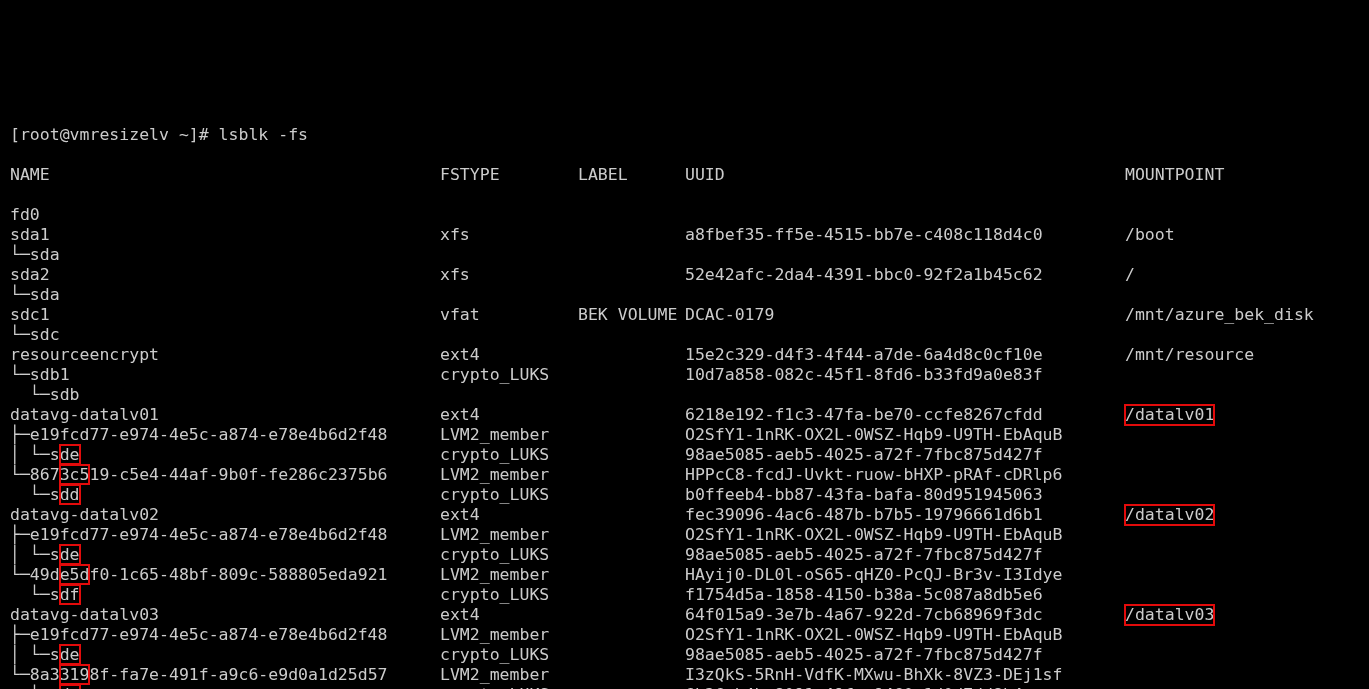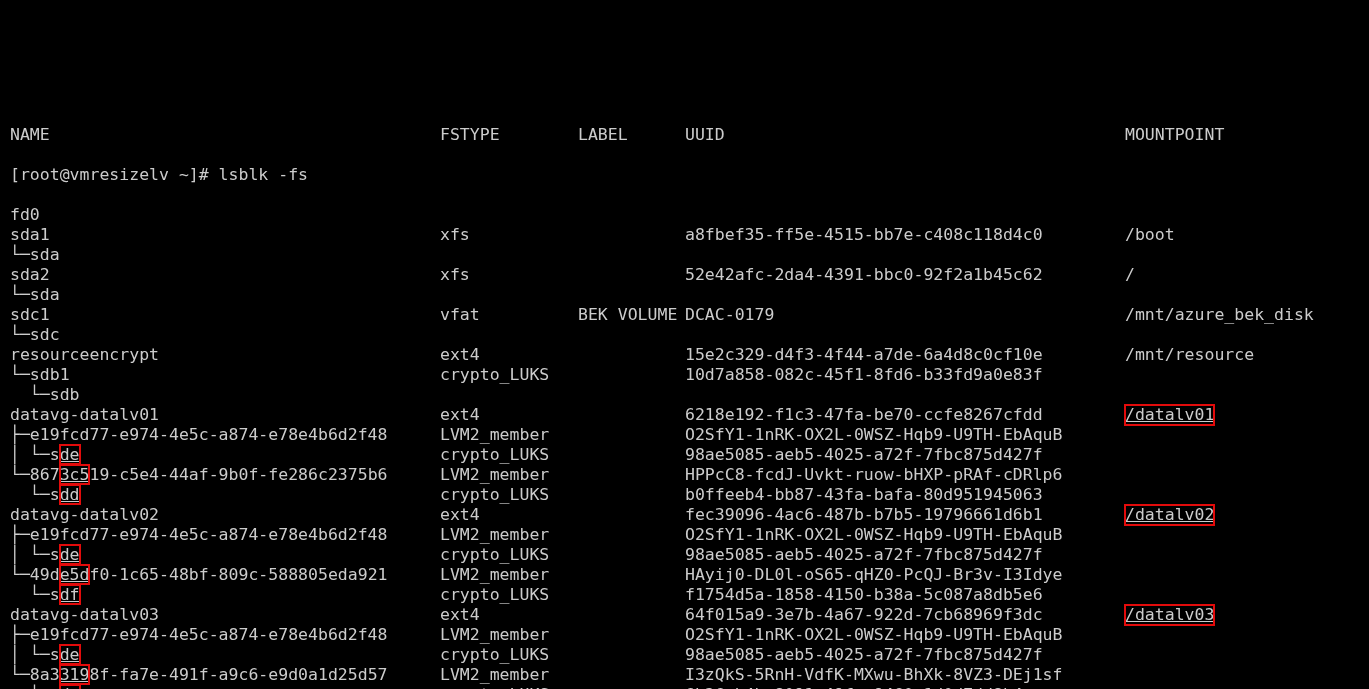--- a/index.html
+++ b/index.html
@@ -17,28 +17,27 @@
   .wrap { padding: 5px 0 5px 10px; }
   .row { display: flex; }
   .name   { display:inline-block; width: 430px; }
   .fstype { display:inline-block; width: 138px; }
   .label  { display:inline-block; width: 107px; }
   .uuid   { display:inline-block; width: 440px; }
   .mount  { display:inline-block; }
   .hl {
     outline: 2px solid #e30b0b;
     outline-offset: -1px;
-    text-decoration: underline;
   }
 </style>
 </head>
 <body>
 
 
 
 <div class="wrap">
+<div class="row"><span>[root@vmresizelv ~]# lsblk -fs</span></div>
 <div class="row"><span class="name">NAME</span><span class="fstype">FSTYPE</span><span class="label">LABEL</span><span class="uuid">UUID</span><span class="mount">MOUNTPOINT</span></div>
-<div class="row"><span>[root@vmresizelv ~]# lsblk -fs</span></div>
 <div id="rows"><div class="row"><span class="name">fd0</span><span class="fstype"></span><span class="label"></span><span class="uuid"></span><span class="mount"></span></div><div class="row"><span class="name">sda1</span><span class="fstype">xfs</span><span class="label"></span><span class="uuid">a8fbef35-ff5e-4515-bb7e-c408c118d4c0</span><span class="mount">/boot</span></div><div class="row"><span class="name">└─sda</span><span class="fstype"></span><span class="label"></span><span class="uuid"></span><span class="mount"></span></div><div class="row"><span class="name">sda2</span><span class="fstype">xfs</span><span class="label"></span><span class="uuid">52e42afc-2da4-4391-bbc0-92f2a1b45c62</span><span class="mount">/</span></div><div class="row"><span class="name">└─sda</span><span class="fstype"></span><span class="label"></span><span class="uuid"></span><span class="mount"></span></div><div class="row"><span class="name">sdc1</span><span class="fstype">vfat</span><span class="label">BEK VOLUME</span><span class="uuid">DCAC-0179</span><span class="mount">/mnt/azure_bek_disk</span></div><div class="row"><span class="name">└─sdc</span><span class="fstype"></span><span class="label"></span><span class="uuid"></span><span class="mount"></span></div><div class="row"><span class="name">resourceencrypt</span><span class="fstype">ext4</span><span class="label"></span><span class="uuid">15e2c329-d4f3-4f44-a7de-6a4d8c0cf10e</span><span class="mount">/mnt/resource</span></div><div class="row"><span class="name">└─sdb1</span><span class="fstype">crypto_LUKS</span><span class="label"></span><span class="uuid">10d7a858-082c-45f1-8fd6-b33fd9a0e83f</span><span class="mount"></span></div><div class="row"><span class="name">  └─sdb</span><span class="fstype"></span><span class="label"></span><span class="uuid"></span><span class="mount"></span></div><div class="row"><span class="name">datavg-datalv01</span><span class="fstype">ext4</span><span class="label"></span><span class="uuid">6218e192-f1c3-47fa-be70-ccfe8267cfdd</span><span class="mount hl">/datalv01</span></div><div class="row"><span class="name">├─e19fcd77-e974-4e5c-a874-e78e4b6d2f48</span><span class="fstype">LVM2_member</span><span class="label"></span><span class="uuid">O2SfY1-1nRK-OX2L-0WSZ-Hqb9-U9TH-EbAquB</span><span class="mount"></span></div><div class="row"><span class="name"><span>│ └─s</span><span class="hl">de</span><span></span></span><span class="fstype">crypto_LUKS</span><span class="label"></span><span class="uuid">98ae5085-aeb5-4025-a72f-7fbc875d427f</span><span class="mount"></span></div><div class="row"><span class="name"><span>└─867</span><span class="hl">3c5</span><span>19-c5e4-44af-9b0f-fe286c2375b6</span></span><span class="fstype">LVM2_member</span><span class="label"></span><span class="uuid">HPPcC8-fcdJ-Uvkt-ruow-bHXP-pRAf-cDRlp6</span><span class="mount"></span></div><div class="row"><span class="name"><span>  └─s</span><span class="hl">dd</span><span></span></span><span class="fstype">crypto_LUKS</span><span class="label"></span><span class="uuid">b0ffeeb4-bb87-43fa-bafa-80d951945063</span><span class="mount"></span></div><div class="row"><span class="name">datavg-datalv02</span><span class="fstype">ext4</span><span class="label"></span><span class="uuid">fec39096-4ac6-487b-b7b5-19796661d6b1</span><span class="mount hl">/datalv02</span></div><div class="row"><span class="name">├─e19fcd77-e974-4e5c-a874-e78e4b6d2f48</span><span class="fstype">LVM2_member</span><span class="label"></span><span class="uuid">O2SfY1-1nRK-OX2L-0WSZ-Hqb9-U9TH-EbAquB</span><span class="mount"></span></div><div class="row"><span class="name"><span>│ └─s</span><span class="hl">de</span><span></span></span><span class="fstype">crypto_LUKS</span><span class="label"></span><span class="uuid">98ae5085-aeb5-4025-a72f-7fbc875d427f</span><span class="mount"></span></div><div class="row"><span class="name"><span>└─49d</span><span class="hl">e5d</span><span>f0-1c65-48bf-809c-588805eda921</span></span><span class="fstype">LVM2_member</span><span class="label"></span><span class="uuid">HAyij0-DL0l-oS65-qHZ0-PcQJ-Br3v-I3Idye</span><span class="mount"></span></div><div class="row"><span class="name"><span>  └─s</span><span class="hl">df</span><span></span></span><span class="fstype">crypto_LUKS</span><span class="label"></span><span class="uuid">f1754d5a-1858-4150-b38a-5c087a8db5e6</span><span class="mount"></span></div><div class="row"><span class="name">datavg-datalv03</span><span class="fstype">ext4</span><span class="label"></span><span class="uuid">64f015a9-3e7b-4a67-922d-7cb68969f3dc</span><span class="mount hl">/datalv03</span></div><div class="row"><span class="name">├─e19fcd77-e974-4e5c-a874-e78e4b6d2f48</span><span class="fstype">LVM2_member</span><span class="label"></span><span class="uuid">O2SfY1-1nRK-OX2L-0WSZ-Hqb9-U9TH-EbAquB</span><span class="mount"></span></div><div class="row"><span class="name"><span>│ └─s</span><span class="hl">de</span><span></span></span><span class="fstype">crypto_LUKS</span><span class="label"></span><span class="uuid">98ae5085-aeb5-4025-a72f-7fbc875d427f</span><span class="mount"></span></div><div class="row"><span class="name"><span>└─8a3</span><span class="hl">319</span><span>8f-fa7e-491f-a9c6-e9d0a1d25d57</span></span><span class="fstype">LVM2_member</span><span class="label"></span><span class="uuid">I3zQkS-5RnH-VdfK-MXwu-BhXk-8VZ3-DEj1sf</span><span class="mount"></span></div><div class="row"><span class="name"><span>  └─s</span><span class="hl">dg</span><span></span></span><span class="fstype">crypto_LUKS</span><span class="label"></span><span class="uuid">6b26ab4b-8091-49fe-9460-1d0d7dd8b4ac</span><span class="mount"></span></div></div>
 </div>
 
 
 
 
 </body></html>

